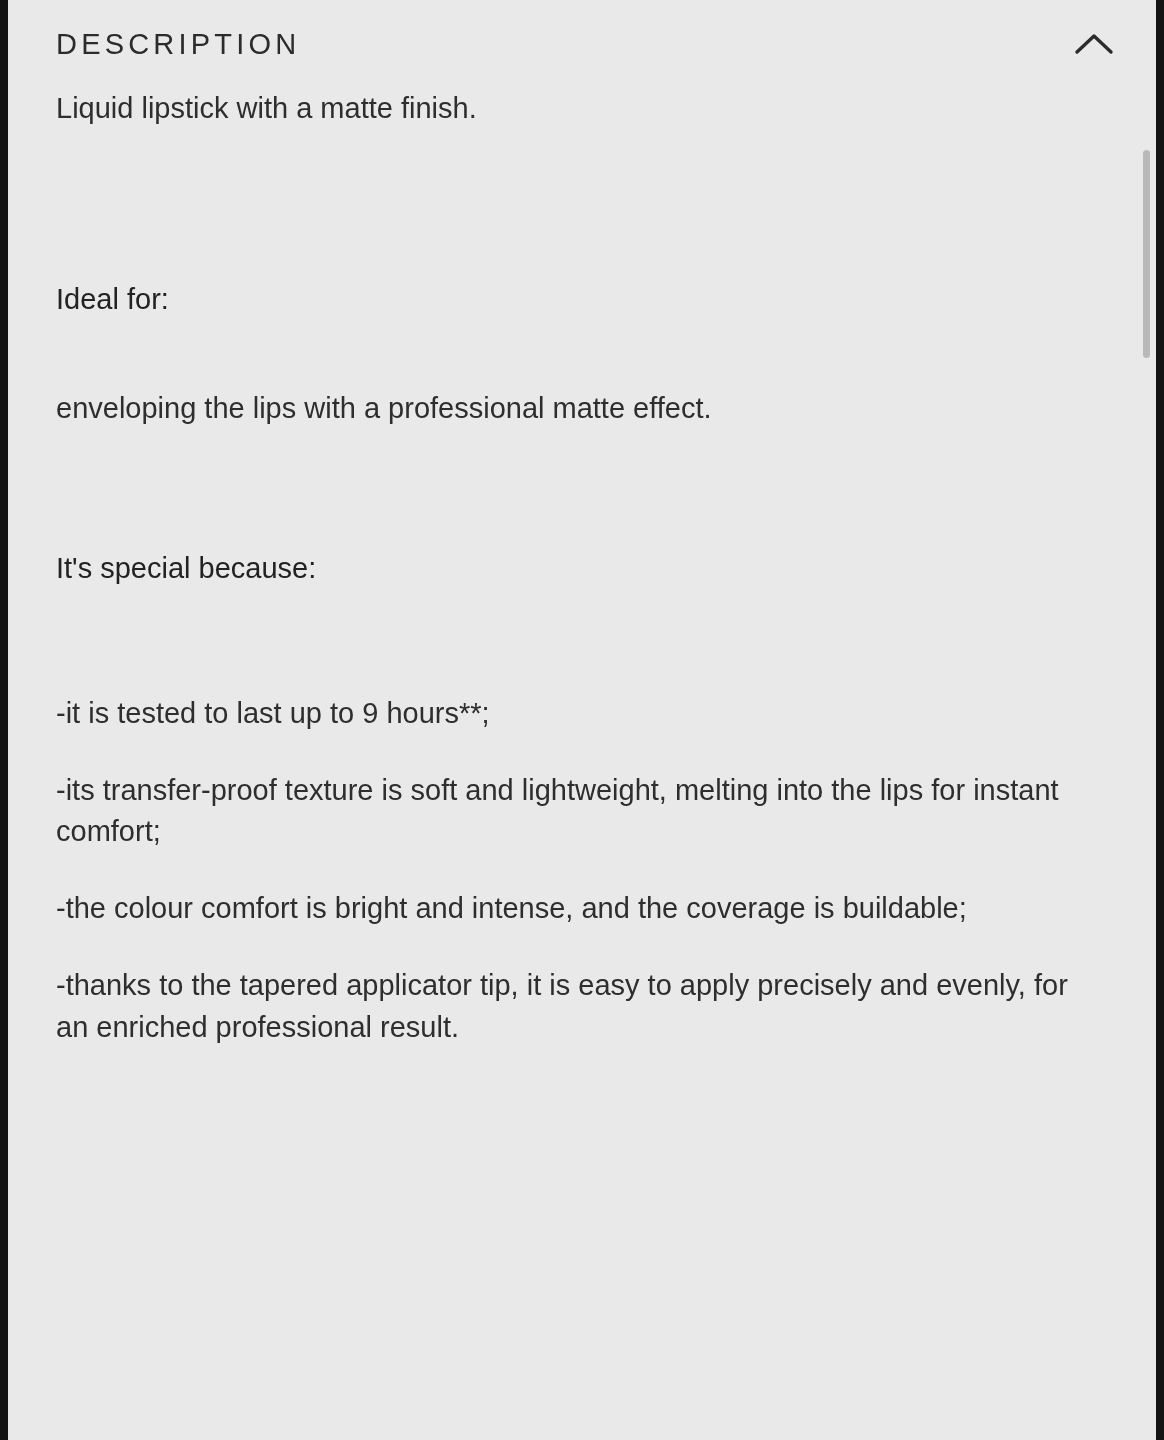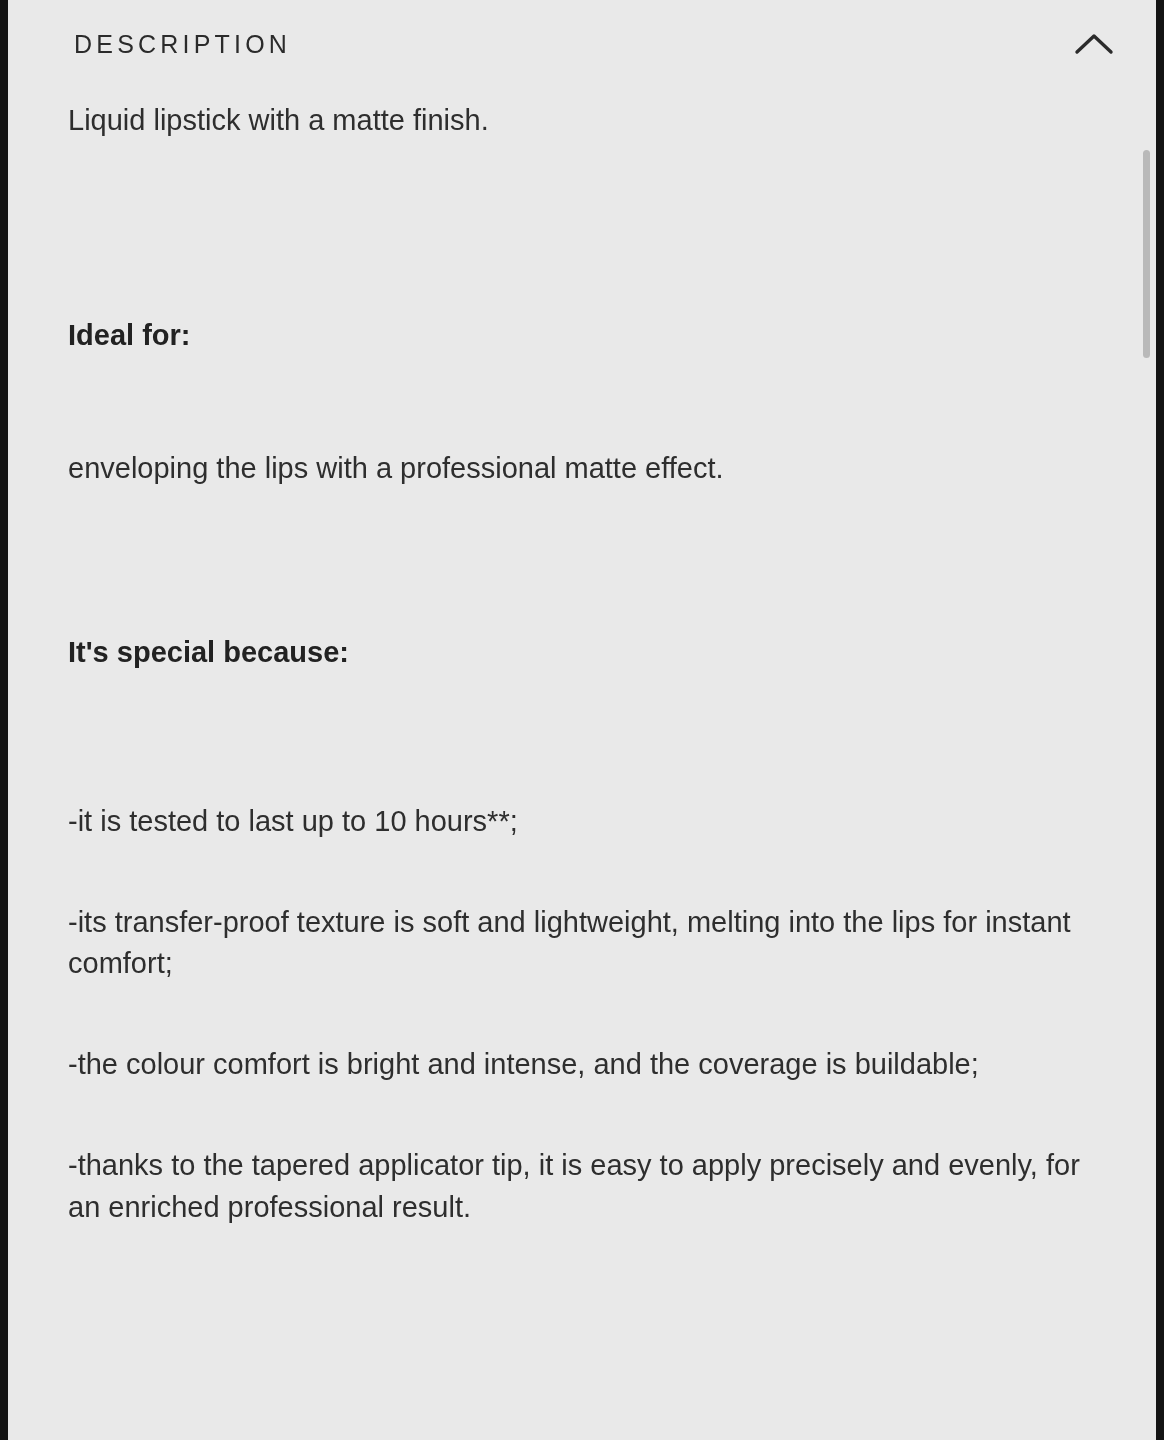--- a/index.html
+++ b/index.html
@@ -24,54 +24,53 @@
     overflow: hidden;
   }
   .header {
     position: relative;
     height: 88px;
     display: flex;
     align-items: center;
     padding: 0 40px 0 48px;
   }
   .header-title {
-    font-size: 25px;
+    font-size: 29px;
     letter-spacing: 4.2px;
     color: #2b2b2b;
     font-weight: 400;
     flex: 1;
-    margin-left: 18px;
   }
   .chevron {
     width: 44px;
     height: 44px;
     display: flex;
     align-items: center;
     justify-content: center;
     cursor: pointer;
   }
   .chevron svg {
     display: block;
   }
   .body-content {
     padding: 0 48px 0 48px;
   }
   p {
-    margin: 12px;
+    margin: 0;
     color: #2e2e2e;
     font-size: 29px;
     line-height: 1.42;
     font-weight: 400;
   }
   .gap-sm { height: 36px; }
   .gap-md { height: 68px; }
   .gap-lg { height: 118px; }
   .gap-xl { height: 150px; }
   .bold {
-    font-weight: 700;
+    font-weight: 400;
     color: #222;
   }
   .scrollbar-track {
     position: absolute;
     right: 6px;
     top: 150px;
     width: 7px;
     height: 1230px;
     border-radius: 4px;
     background: transparent;
@@ -133,21 +132,21 @@
     <p>enveloping the lips with a professional matte effect.</p>
 
     <div class="gap-lg"></div>
 
     <p class="bold">It's special because:</p>
 
     <div class="gap-md"></div>
 
     <div class="gap-sm"></div>
 
-    <p>-it is tested to last up to 10 hours**;</p>
+    <p>-it is tested to last up to 9 hours**;</p>
     <div class="gap-sm"></div>
 
     <p>-its transfer-proof texture is soft and lightweight, melting into the lips for instant comfort;</p>
     <div class="gap-sm"></div>
 
     <p>-the colour comfort is bright and intense, and the coverage is buildable;</p>
     <div class="gap-sm"></div>
 
     <p>-thanks to the tapered applicator tip, it is easy to apply precisely and evenly, for an enriched professional result.</p>
 

